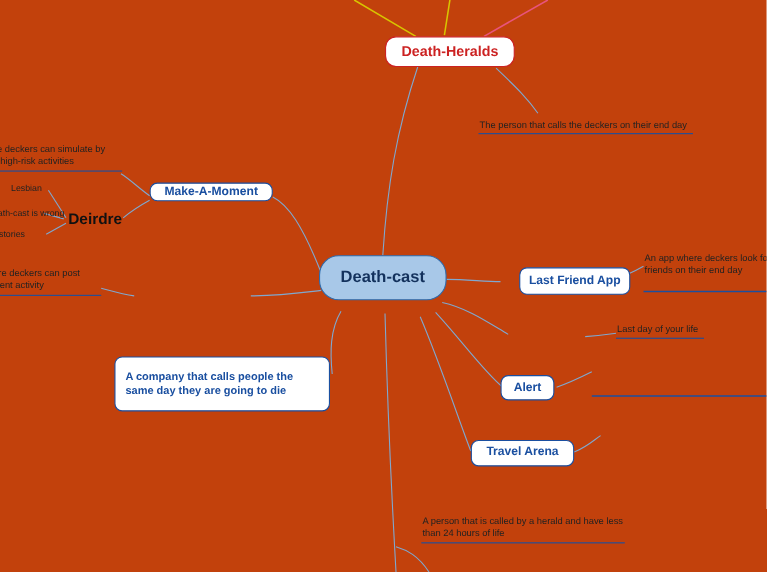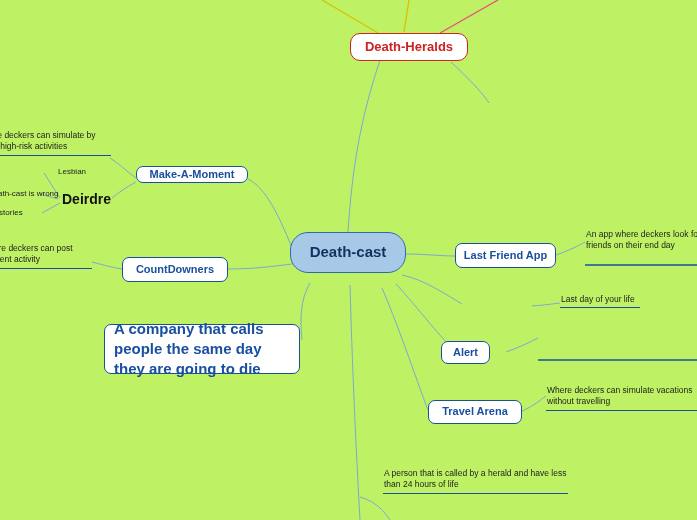--- a/index.html
+++ b/index.html
@@ -8,21 +8,21 @@
     background: #ffffff;
   }
   body {
     font-family: "Liberation Sans", sans-serif;
   }
   #canvas {
     position: relative;
     width: 697px;
     height: 520px;
     overflow: hidden;
-    background: #bef264;
+    background: #c2410c;
   }
   svg.links {
     position: absolute;
     left: 0;
     top: 0;
     width: 697px;
     height: 520px;
     pointer-events: none;
   }
   .node {
@@ -54,21 +54,21 @@
     border: 1px solid #cc2222;
     color: #cc2222;
     border-radius: 10px;
     font-size: 13px;
     background: #ffffff;
   }
   .node.wrap {
     white-space: normal;
     text-align: left;
     justify-content: flex-end;
-    font-size: 15px;
+    font-size: 10px;
     line-height: 1.35;
     font-weight: bold;
     padding: 24px 9px;
   }
   .leaf {
     position: absolute;
     box-sizing: border-box;
     font-size: 8.5px;
     line-height: 1.35;
     color: #222222;
@@ -149,74 +149,71 @@
   </div>
 
   <div class="node center" style="left:290px; top:232px; width:116px; height:41px;">
     <span>Death-cast</span>
   </div>
 
   <div class="node" style="left:136px; top:166px; width:112px; height:17px;">
     <span>Make-A-Moment</span>
   </div>
 
-  <div class="node" style="left:122px; top:257px; width:106px; height:25px;">
-    <span>CountDowners</span>
-  </div>
-
-  <div class="node" style="left:455px; top:243px; width:101px; height:25px;">
+
+  <div class="node" style="left:472px; top:243px; width:101px; height:25px;">
     <span>Last Friend App</span>
   </div>
 
 
-  <div class="node" style="left:441px; top:341px; width:49px; height:23px;">
+  <div class="node" style="left:455px; top:341px; width:49px; height:23px;">
     <span>Alert</span>
   </div>
 
   <div class="node" style="left:428px; top:400px; width:94px; height:24px;">
     <span>Travel Arena</span>
   </div>
 
   <div class="node wrap" style="left:104px; top:324px; width:196px; height:34px;">
     <span>A company that calls people the same day they are going to die</span>
   </div>
 
   <div class="name-node" style="left:62px; top:191px;">
     <span>Deirdre</span>
   </div>
 
-  <div class="small-label" style="left:10px; top:167px;margin-left:48px;">
+  <div class="small-label" style="left:10px; top:167px;">
     <span>Lesbian</span>
   </div>
   <div class="small-label" style="left:-34px; top:189px;">
     <span>thinks death-cast is wrong</span>
   </div>
   <div class="small-label" style="left:-24px; top:208px;">
     <span>writes stories</span>
   </div>
 
+  <div class="leaf" style="left:435px; top:108px; width:195px;">
+    <span>The person that calls the deckers on their end day</span>
+  </div>
 
   <div class="leaf" style="left:-24px; top:130px; width:135px;">
     <span>Where deckers can simulate by doing high-risk activities</span>
   </div>
 
   <div class="leaf" style="left:-20px; top:243px; width:112px;">
     <span>Where deckers can post different activity</span>
   </div>
 
   <div class="leaf plain" style="left:585px; top:229px; width:120px;">
     <span>An app where deckers look for friends on their end day</span>
   </div>
 
   <div class="leaf" style="left:560px; top:294px; width:80px;">
     <span>Last day of your life</span>
   </div>
 
 
-  <div class="leaf" style="left:546px; top:385px; width:151px;">
-    <span>Where deckers can simulate vacations without travelling</span>
-  </div>
 
   <div class="leaf" style="left:383px; top:468px; width:185px;">
     <span>A person that is called by a herald and have less than 24 hours of life</span>
   </div>
 
 </div>
 
 </body></html>

